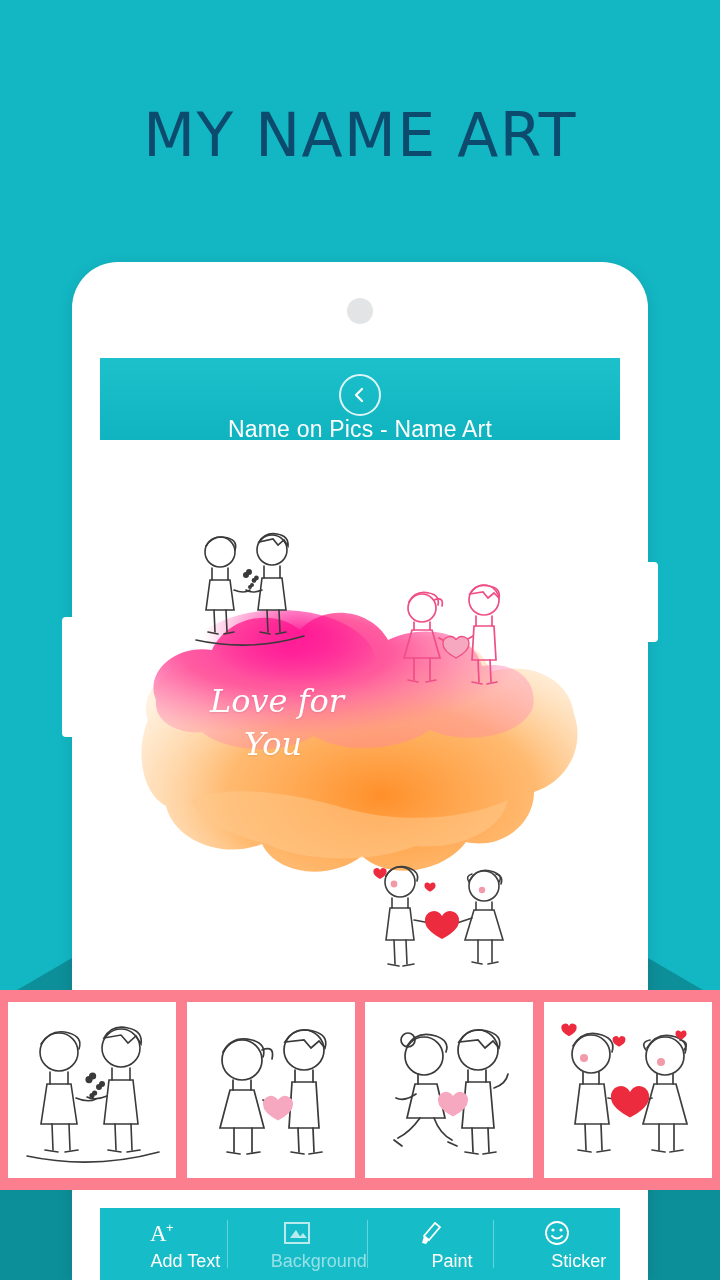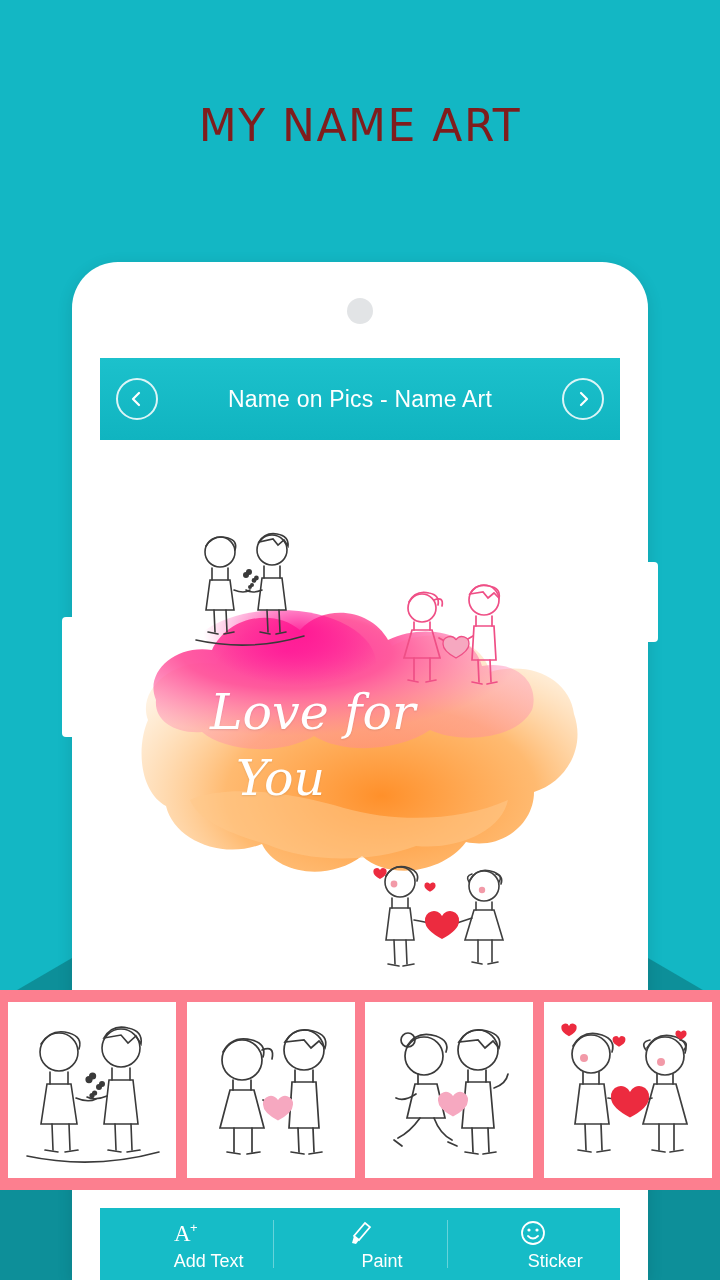--- a/index.html
+++ b/index.html
@@ -10,22 +10,22 @@
     position: relative;
     overflow: hidden;
   }
 
   
   .page-title {
     position: absolute;
     top: 100px;
     left: 0; right: 0;
     text-align: center;
-    color: #7f1d1d;
-    font-size: 44px;
+    color: #0c4a6e;
+    font-size: 60px;
     letter-spacing: 1.5px;
     font-weight: 400;
     font-family: "DejaVu Sans", sans-serif;
   }
 
   
   .wedge {
     position: absolute;
     left: 0; right: 0;
     top: 930px;
@@ -86,21 +86,22 @@
     overflow: hidden;
   }
 
   
   .appbar {
     height: 82px;
     background: linear-gradient(#1cc1cc, #10b4c0);
     display: flex;
     align-items: center;
     justify-content: space-between;
-    padding: 6px 16px;
+    padding: 16px 16px;
+    flex-direction: column;
   }
   .appbar-title {
     color: #ffffff;
     font-size: 23px;
     font-weight: 400;
     letter-spacing: .2px;
     white-space: nowrap;
   }
   .nav-circle {
     width: 42px; height: 42px;
@@ -128,26 +129,26 @@
   }
 
   .art-text {
     position: absolute;
     left: 110px;
     top: 240px;
     width: 270px;
     color: #ffffff;
     font-family: "DejaVu Serif", serif;
     font-style: italic;
-    font-size: 49px;
+    font-size: 32px;
     line-height: 1.35;
     text-shadow: 0 1px 2px rgba(0,0,0,.10);
     z-index: 5;
   }
-  .art-text .l2 { display: block; margin-left: 26px; }
+  .art-text .l2 { display: block; margin-left: 34px; }
 
   .doodle { position: absolute; z-index: 6; }
   .doodle-1 { left: 90px; top: 88px; }
   .doodle-2 { left: 292px; top: 138px; }
   .doodle-3 { left: 268px; top: 418px; }
 
   
   .sticker-strip {
     position: absolute;
     left: 0;
@@ -456,20 +457,30 @@
   <div class="tool">
     <span class="ticon">
       <svg width="30" height="26" viewBox="0 0 30 26">
         <text x="2" y="21" font-family="Liberation Serif, serif" font-size="23" fill="#ffffff">A</text>
         <text x="18" y="12" font-family="Liberation Sans, sans-serif" font-size="13" fill="#ffffff">+</text>
       </svg>
     </span>
     <span class="tlabel">Add Text</span>
   </div>
 
+  <div class="tool dim">
+    <span class="ticon">
+      <svg width="30" height="26" viewBox="0 0 30 26">
+        <rect x="3" y="3" width="24" height="20" fill="none" stroke="rgba(255,255,255,.7)" stroke-width="2"></rect>
+        <path d="M8,18 L14,10 L19,18 Z" fill="rgba(255,255,255,.7)"></path>
+        <path d="M17,18 L21,13 L25,18 Z" fill="rgba(255,255,255,.7)"></path>
+      </svg>
+    </span>
+    <span class="tlabel">Background</span>
+  </div>
 
   <div class="tool">
     <span class="ticon">
       <svg width="28" height="28" viewBox="0 0 28 28">
         <path d="M19,4 l5,4 l-11,13 l-5,-4 z" fill="none" stroke="#ffffff" stroke-width="1.7"></path>
         <path d="M8,17 l5,4 l-3,4 l-4,-1 z" fill="#ffffff"></path>
       </svg>
     </span>
     <span class="tlabel">Paint</span>
   </div>

